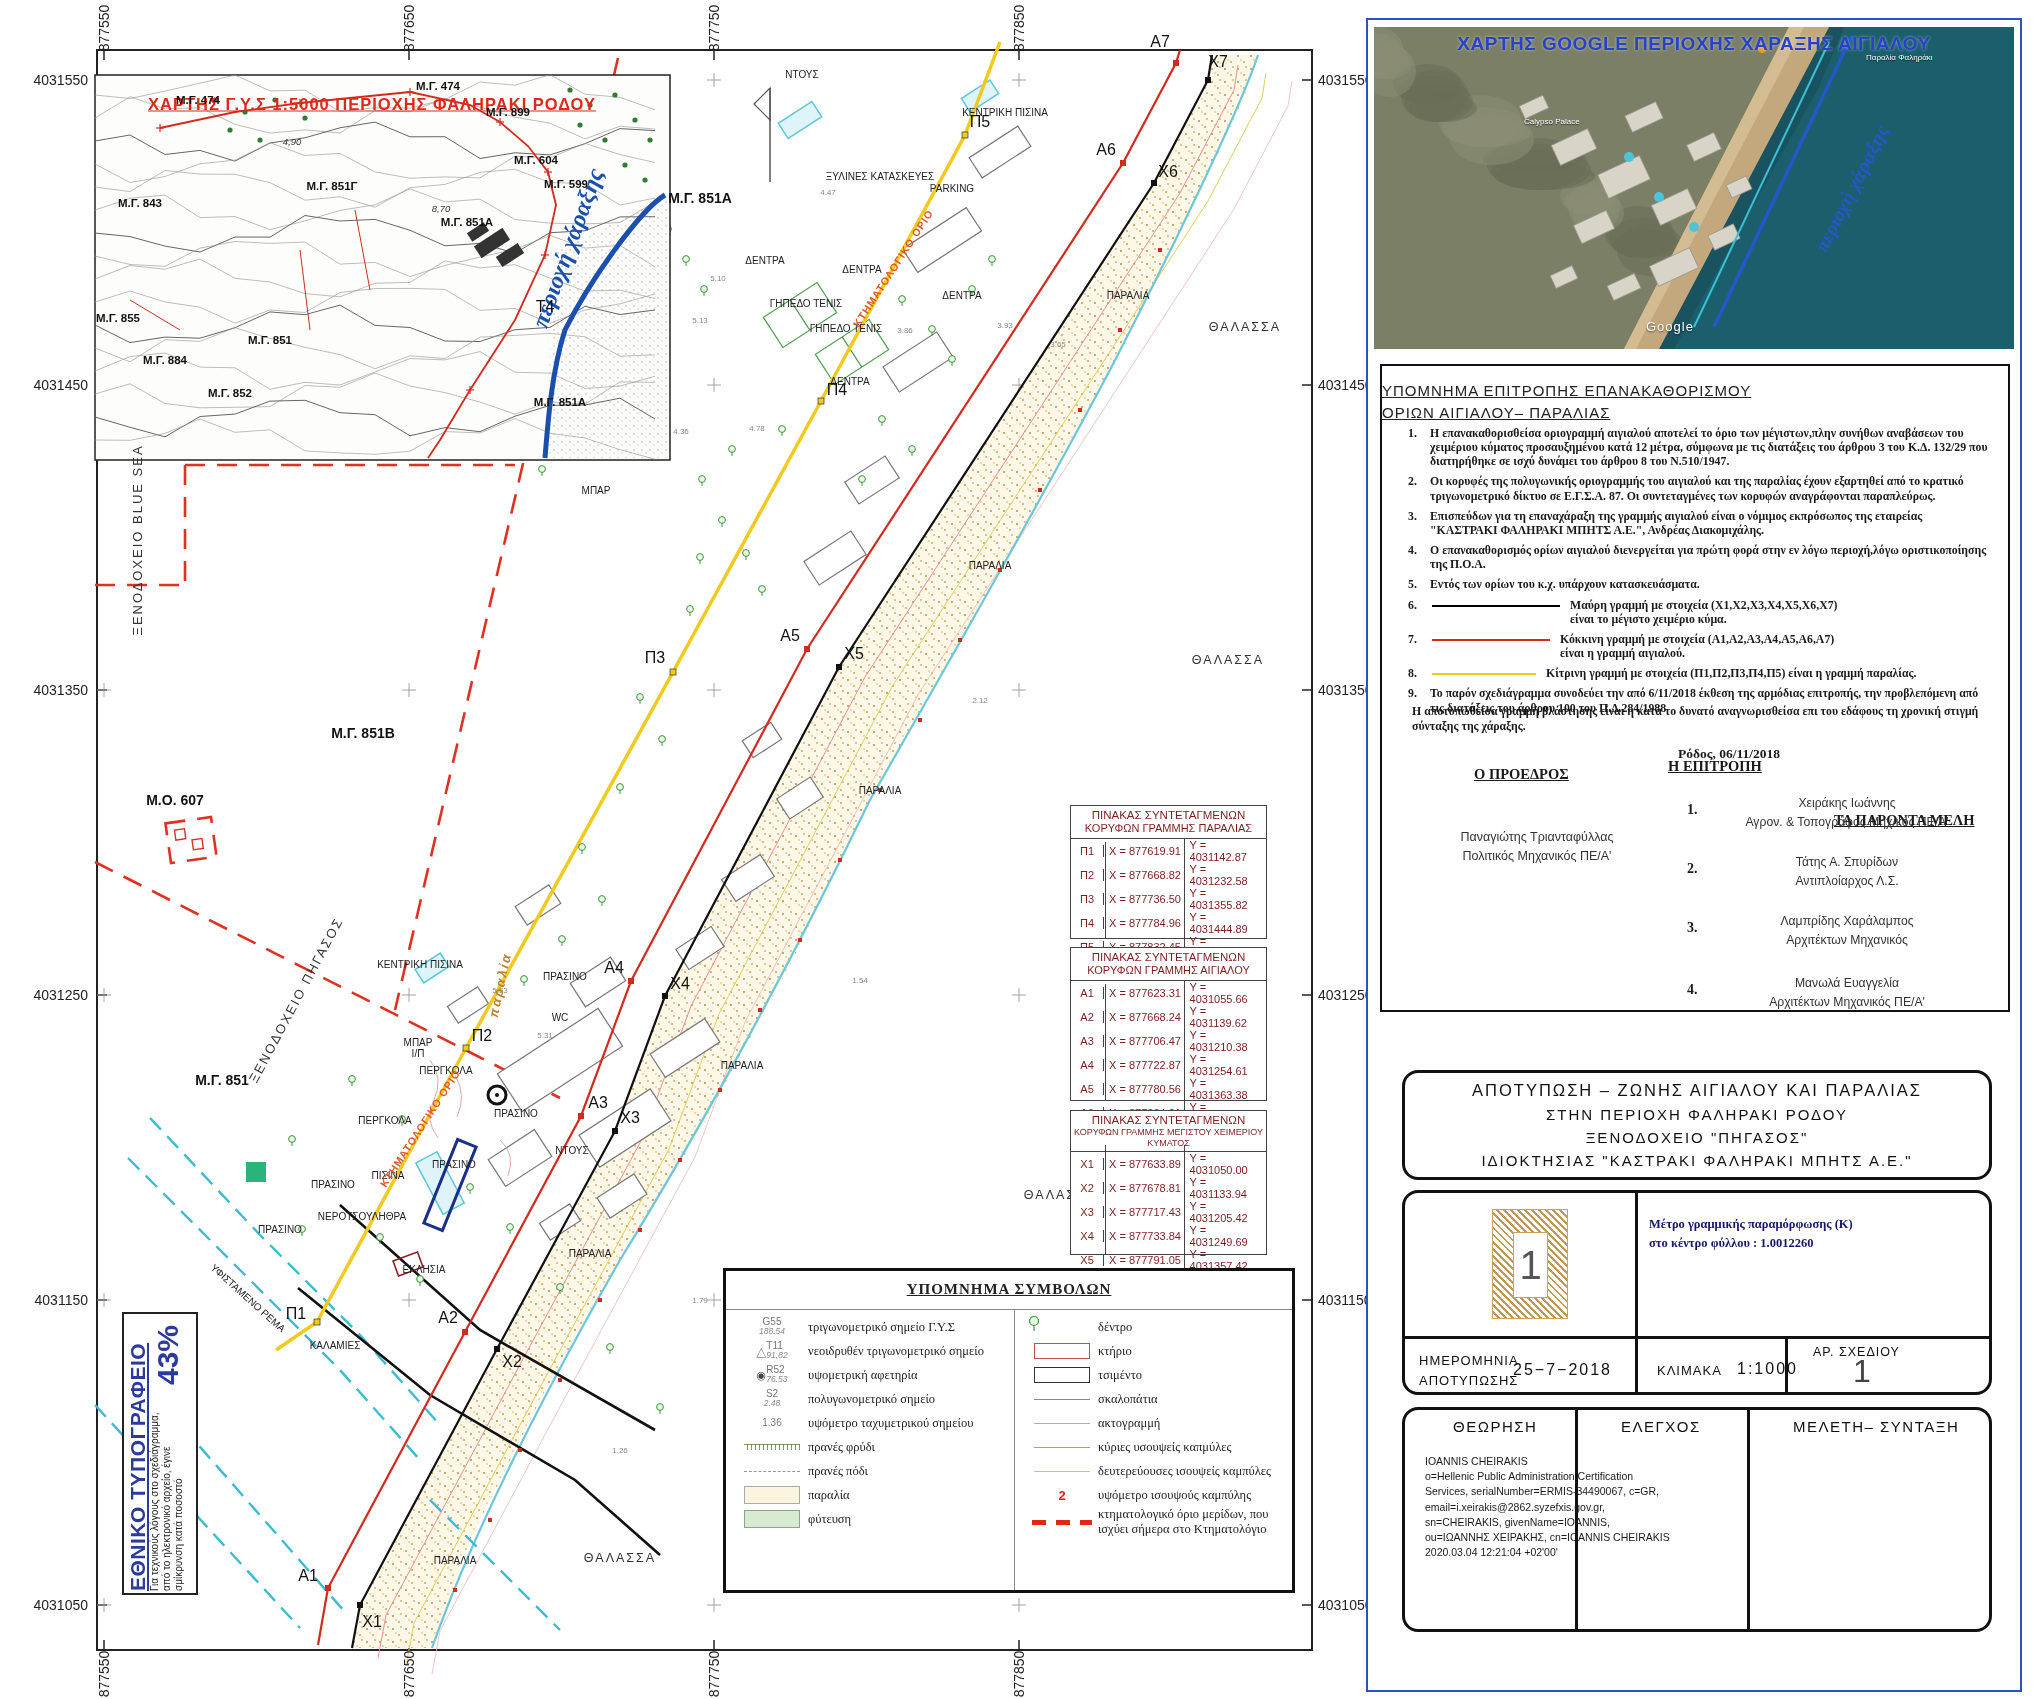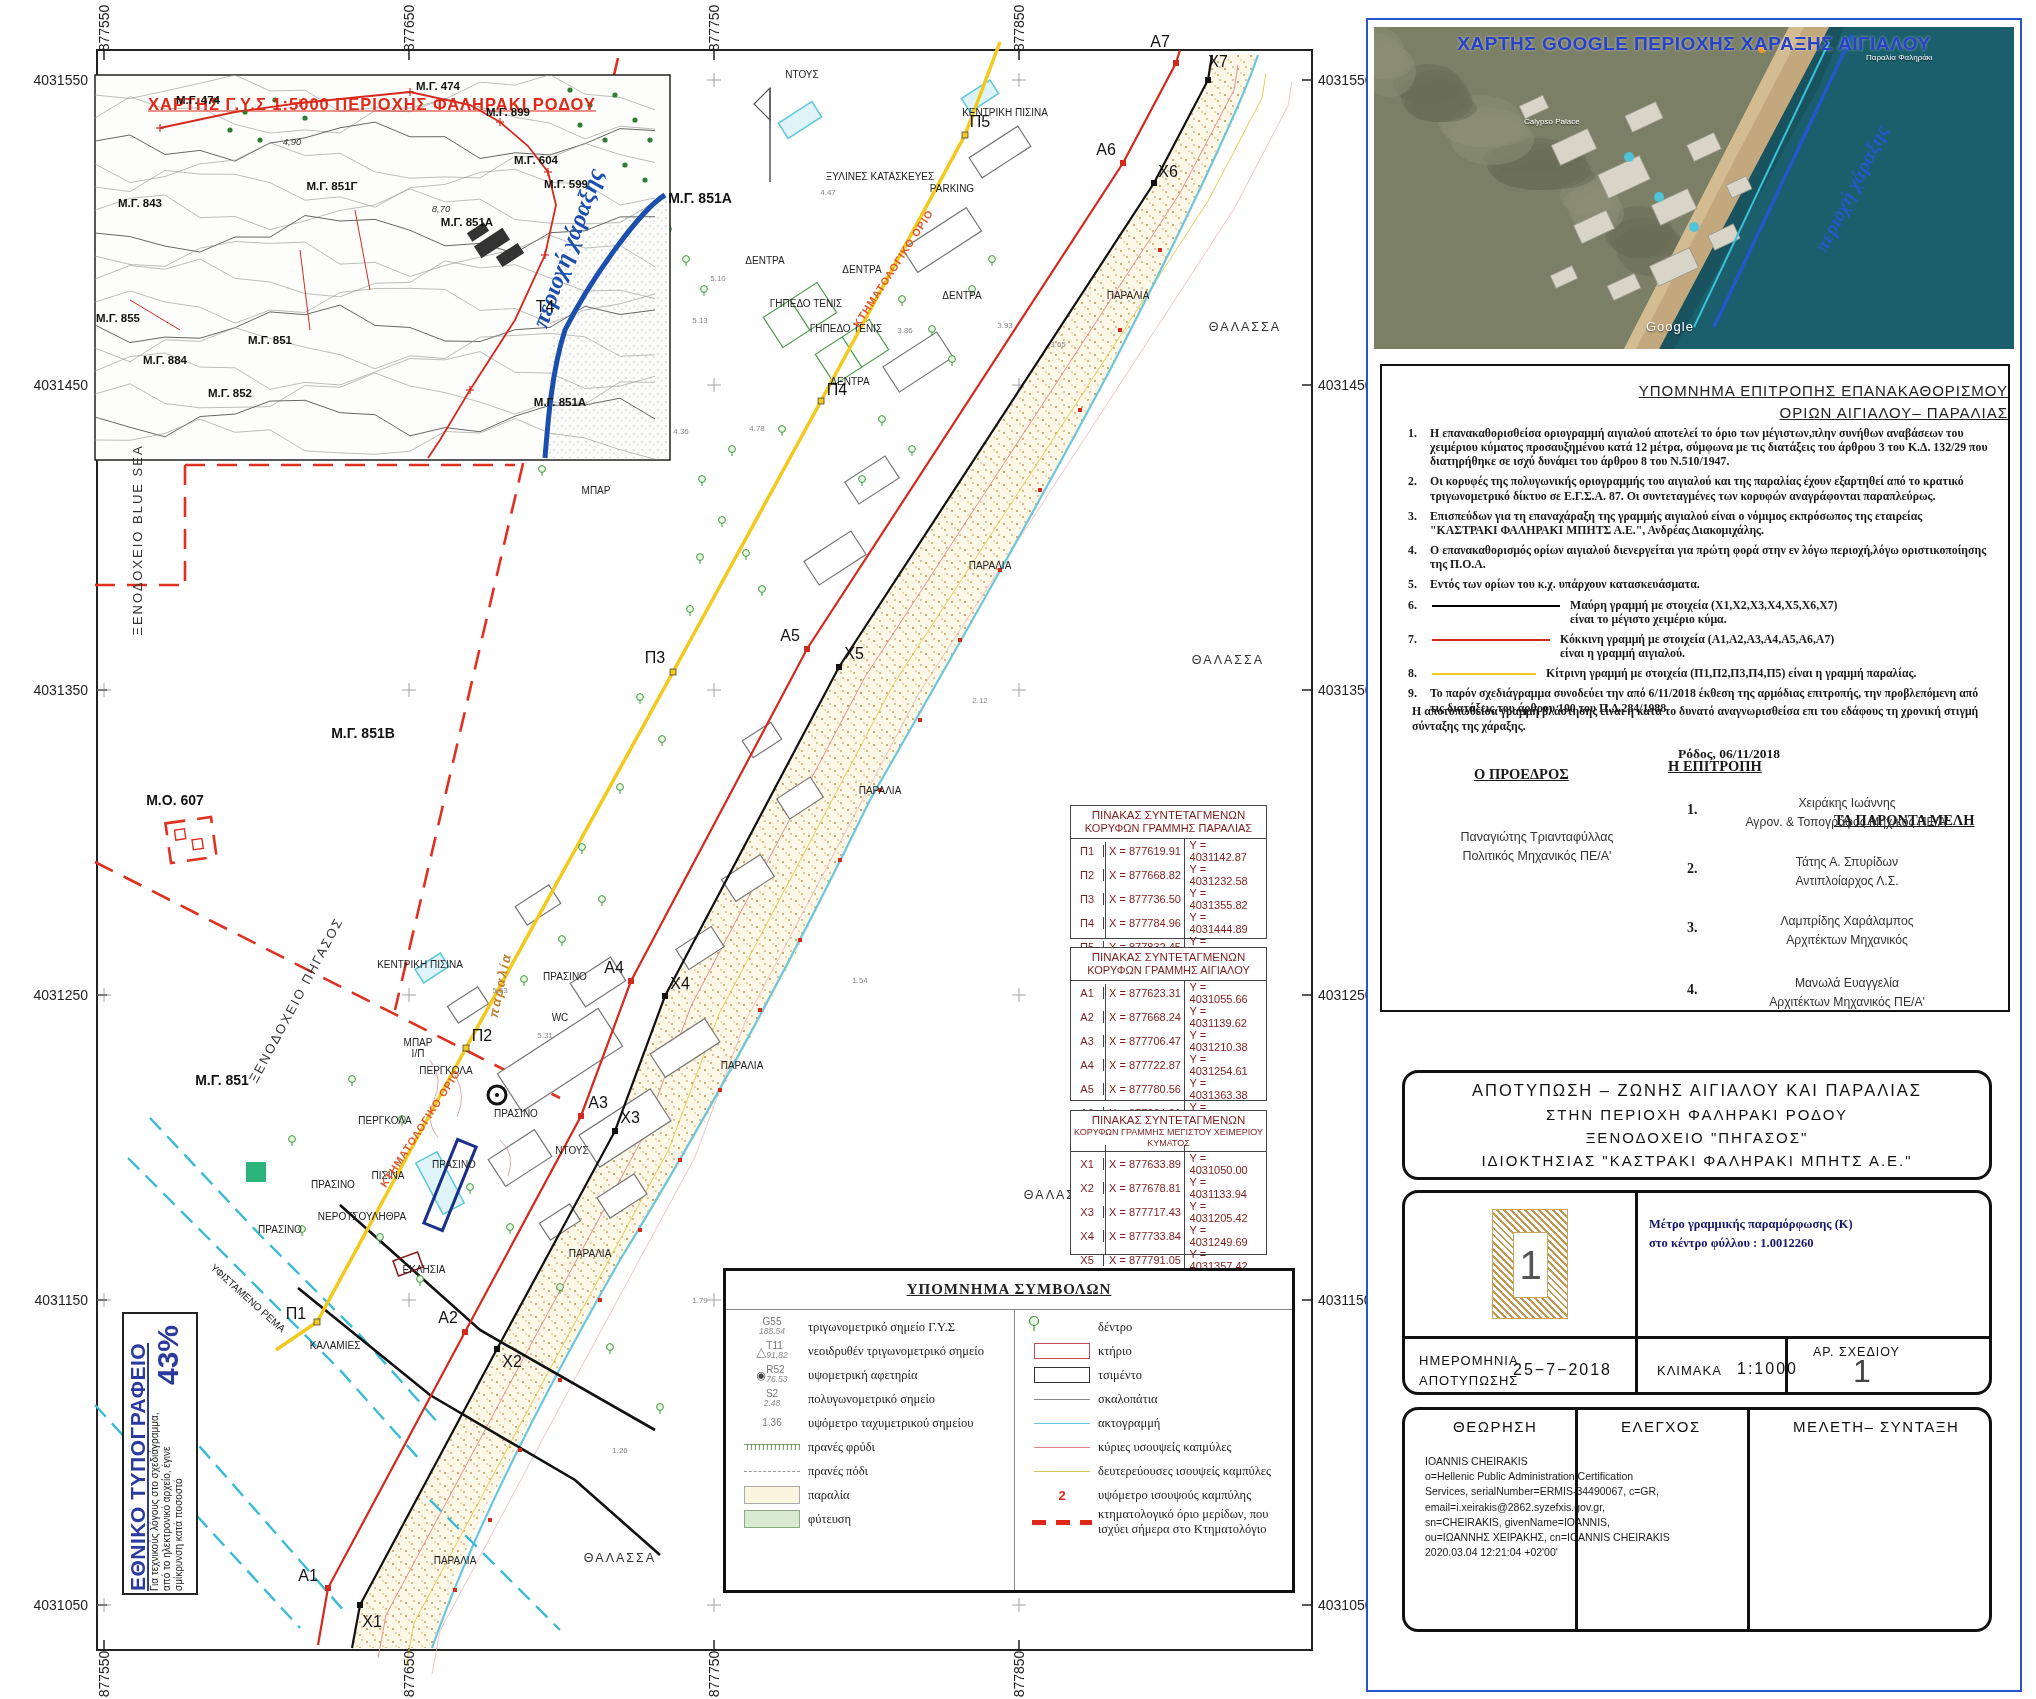--- a/index.html
+++ b/index.html
@@ -53,21 +53,21 @@
   .sat{position:absolute;left:6px;top:7px;width:640px;height:322px;overflow:hidden;background:#787c64;}
   .sat-title{position:absolute;left:0;right:0;top:6px;text-align:center;font-size:19px;font-weight:700;color:#2742c6;
       letter-spacing:.5px;text-shadow:0 0 3px rgba(255,255,255,.55);}
   .sat-region{position:absolute;left:408px;top:150px;transform:rotate(-63deg);color:#2458c8;font-weight:700;font-style:italic;
       font-size:20px;font-family:"Liberation Serif","DejaVu Serif",serif;}
   .sat-google{position:absolute;left:272px;top:292px;color:#fff;font-size:13px;letter-spacing:1px;text-shadow:0 1px 2px rgba(0,0,0,.6);}
   .sat-poi{position:absolute;color:#fff;font-size:8px;text-shadow:0 1px 1px rgba(0,0,0,.7);}
   
   .notes{position:absolute;left:12px;top:344px;width:630px;height:648px;border:2px solid #111;box-sizing:border-box;
       font-family:"Liberation Serif","DejaVu Serif",serif;color:#1a1a1a;}
-  .notes-title{position:absolute;left:0;right:0;top:14px;text-align:right;font-family:"Liberation Sans","DejaVu Sans",sans-serif;
+  .notes-title{position:absolute;left:0;right:0;top:14px;text-align:left;font-family:"Liberation Sans","DejaVu Sans",sans-serif;
       font-size:15px;letter-spacing:1px;color:#222;}
   .notes-title div{text-decoration:underline;line-height:1.45;}
   .notes-body{position:absolute;left:26px;right:16px;top:60px;font-size:11.8px;font-weight:700;line-height:1.2;}
   .note-row{display:flex;margin-bottom:6px;}
   .note-num{width:22px;flex-shrink:0;}
   .note-text{flex:1;white-space:pre-line;}
   .note-line{height:0;border-top:2.5px solid #000;margin:7px 10px 0 2px;flex-shrink:0;}
   .nl-black{width:128px;border-color:#000;}
   .nl-red{width:118px;border-color:#d42a1e;}
   .nl-yellow{width:104px;border-color:#f2c91c;}

